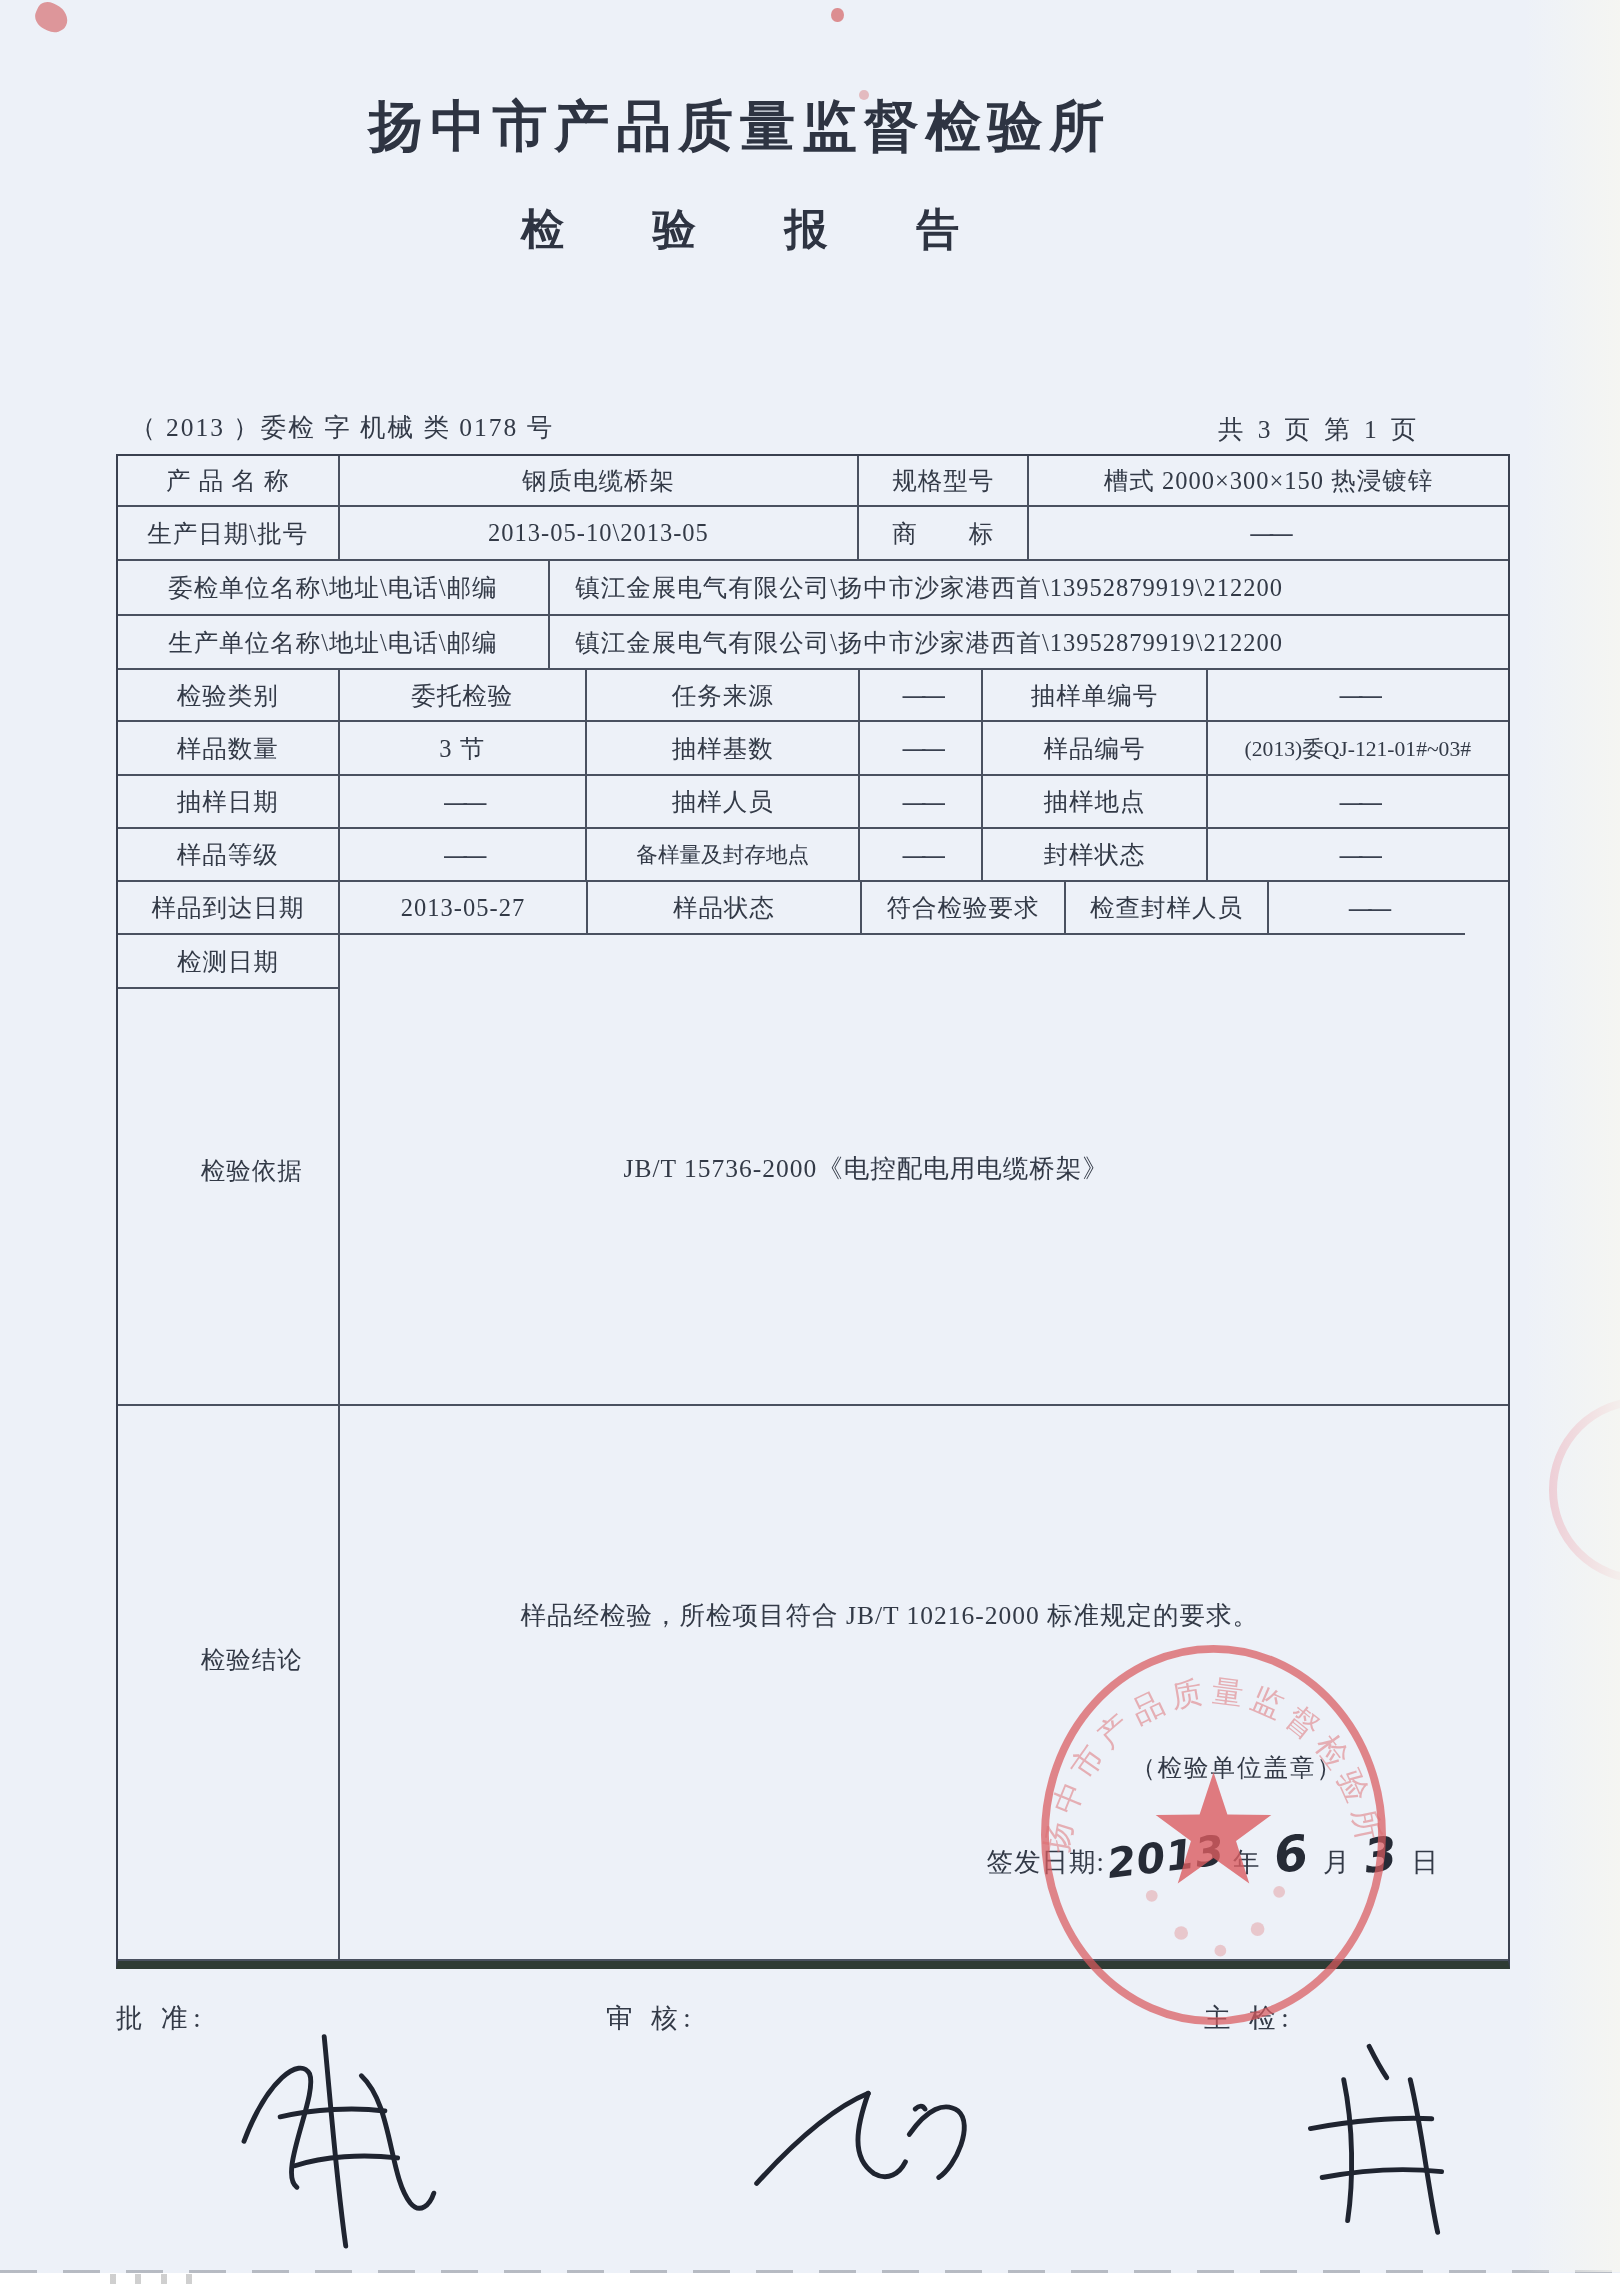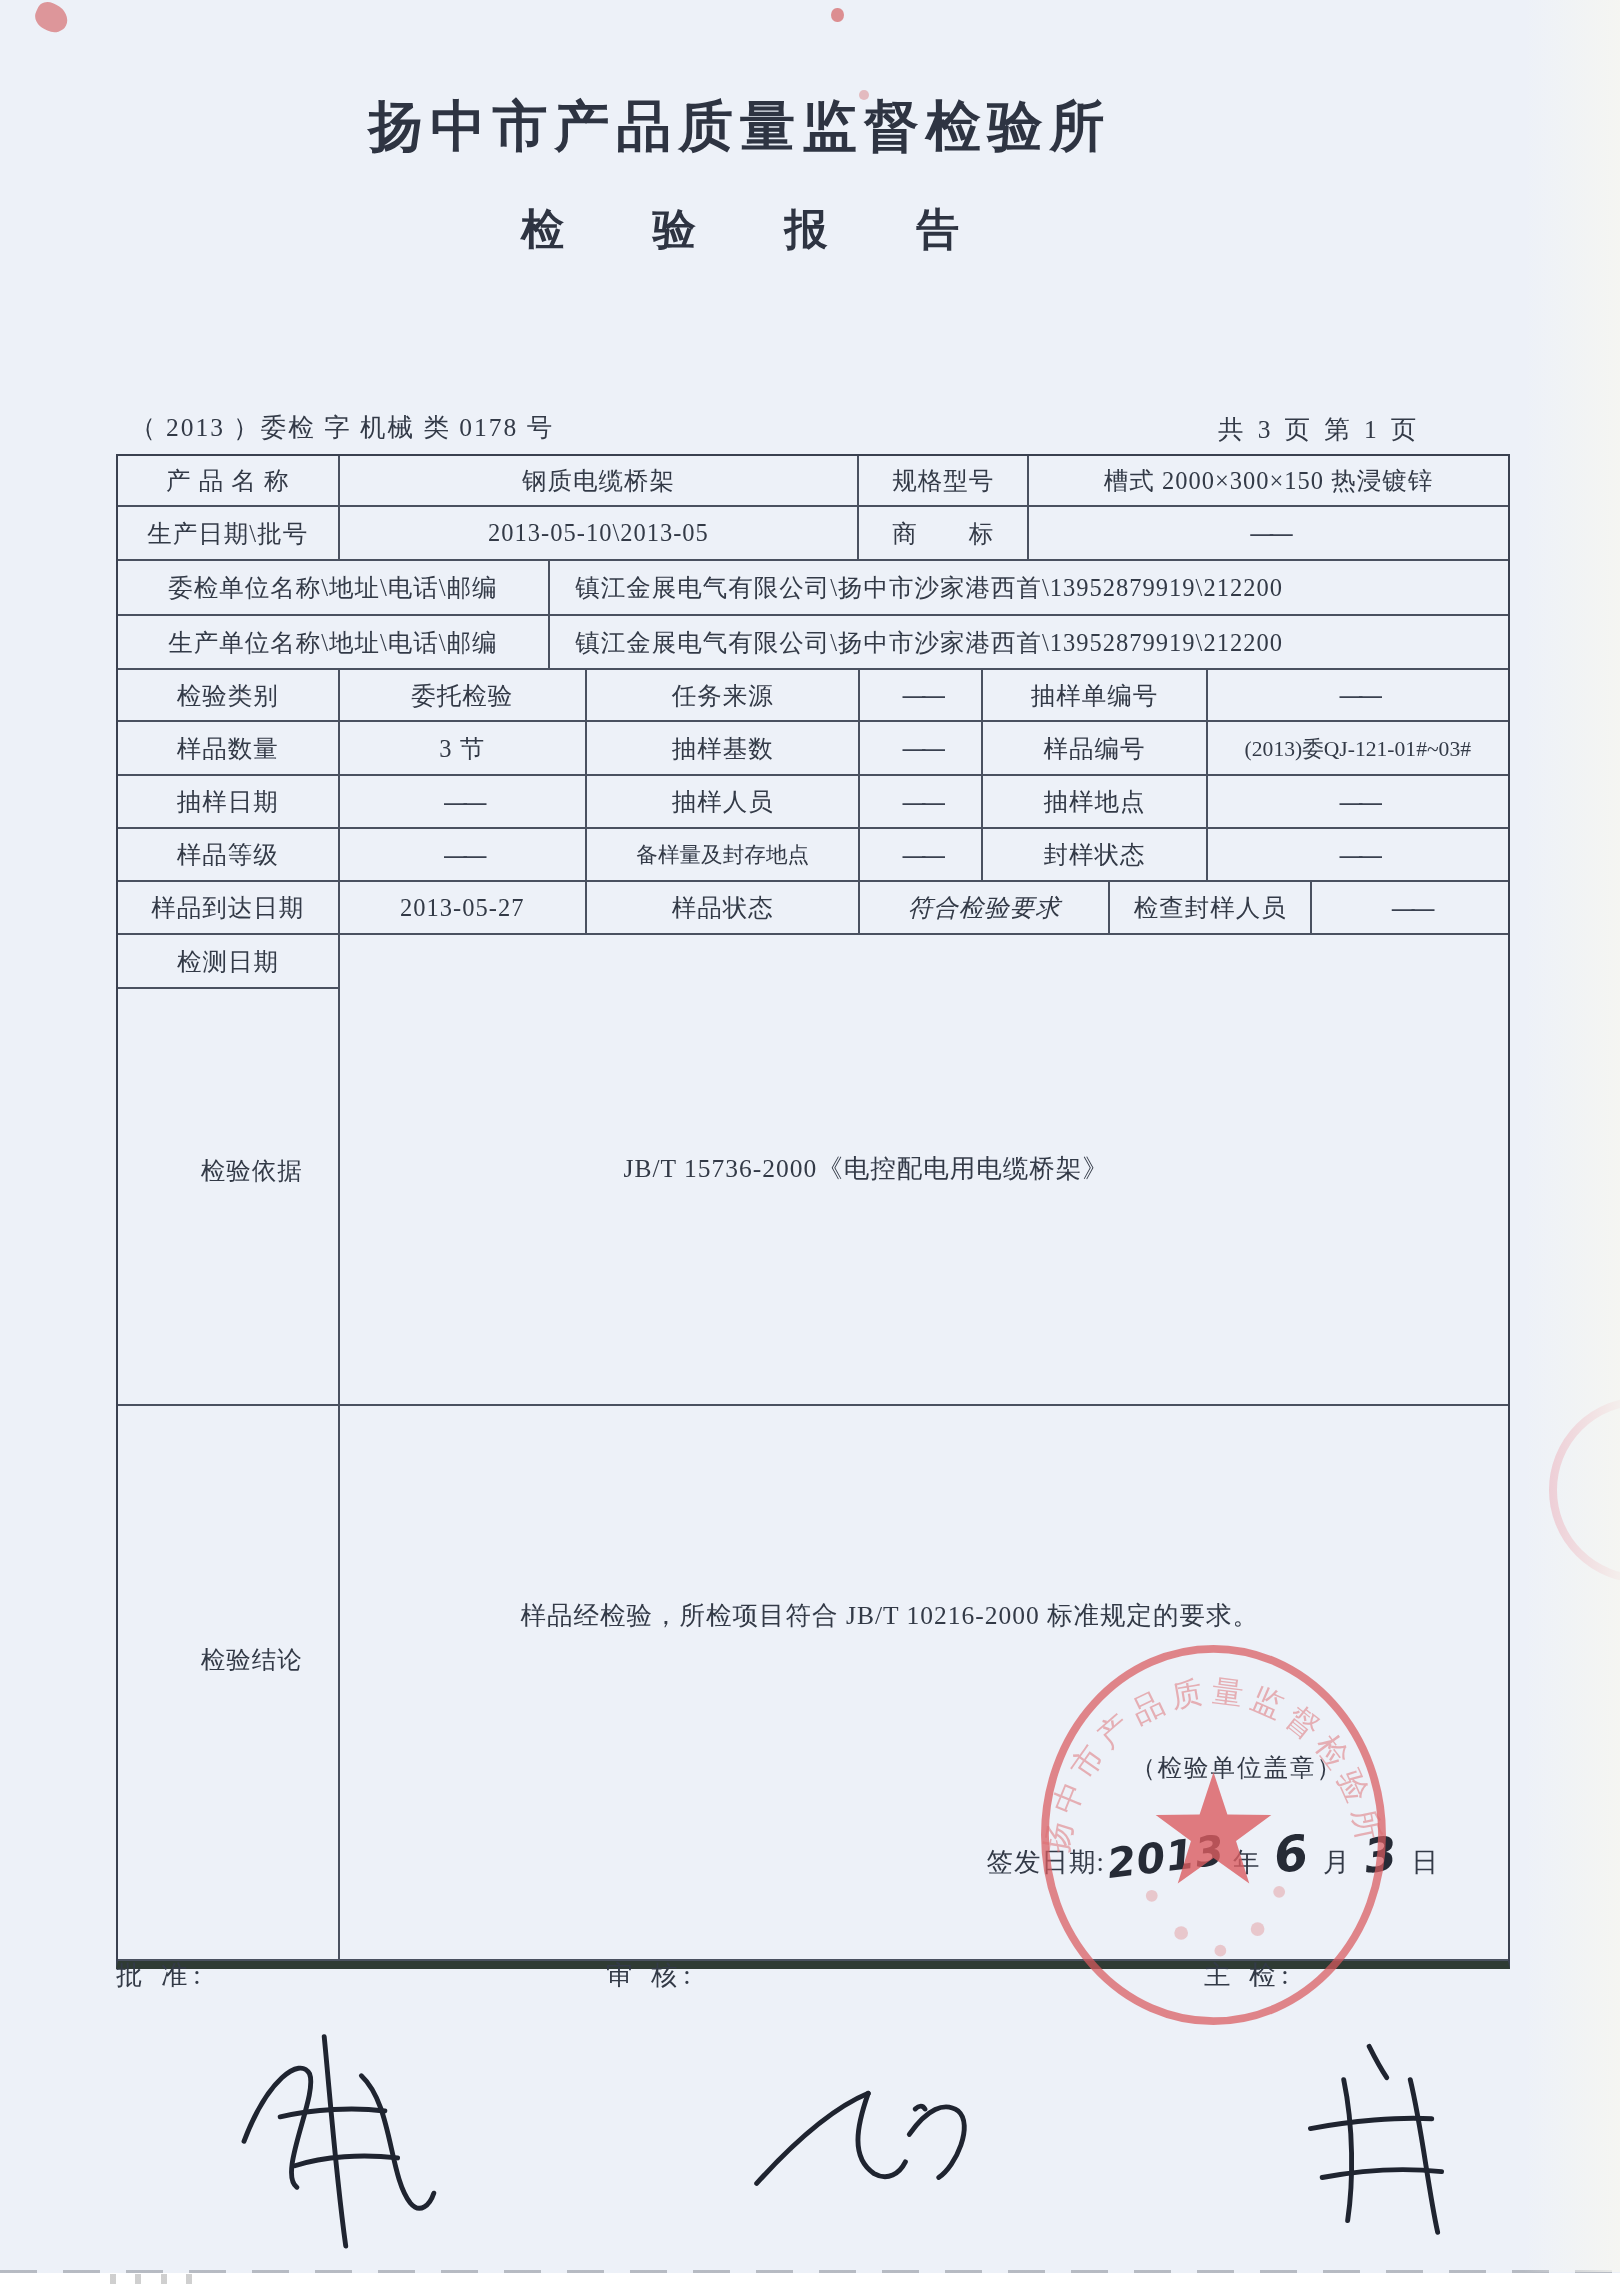--- a/index.html
+++ b/index.html
@@ -35,21 +35,21 @@
   
   .concl-text{position:absolute;left:181px;top:192px;font-size:25.5px;letter-spacing:1px;white-space:nowrap;}
   .seal-note{position:absolute;right:165px;top:345px;font-size:24.5px;letter-spacing:2px;}
   .issue-line{position:absolute;left:647px;top:420px;font-size:26.5px;letter-spacing:1px;white-space:nowrap;}
   .hand{display:inline-block;font-family:"DejaVu Sans",sans-serif;font-style:italic;font-weight:600;
     color:#262b36;transform:rotate(-7deg);}
   .hand.y{font-size:41px;margin:0 7.8px 0 2px;}
   .hand.m{font-size:49px;margin:0 13.7px;}
   .hand.d{font-size:47px;margin:0 13.7px;}
   .remark-line{position:absolute;left:253px;top:57px;width:392px;height:0;border-top:2.9px solid #2e3440;}
-  .foot-label{position:absolute;top:1957px;font-size:26.5px;letter-spacing:5.9px;}
+  .foot-label{position:absolute;top:2000px;font-size:26.5px;letter-spacing:5.9px;}
   .stamp{position:absolute;left:1034px;top:1639px;pointer-events:none;}
   .edge-stamp{position:absolute;left:1549px;top:1397px;width:186px;height:186px;border-radius:50%;
     border:8.8px solid rgba(231,120,140,.38);box-sizing:border-box;}
   .speck{position:absolute;border-radius:50%;}
   .sig-svg{position:absolute;left:0;top:2019px;pointer-events:none;}
   .smudge{position:absolute;left:110px;top:2274px;width:88px;height:9.8px;opacity:.35;
     background:repeating-linear-gradient(90deg,#777 0 5.9px,transparent 5.9px 25.5px);}
 </style>
 </head>
 <body>
@@ -120,21 +120,21 @@
       <div class="c small" style="width:274px;height:53px;">备样量及封存地点</div>
       <div class="c dash" style="width:123px;height:53px;">——</div>
       <div class="c" style="width:225px;height:53px;">封样状态</div>
       <div class="c last dash" style="width:301px;height:53px;">——</div>
     </div>
 
     <div class="row">
       <div class="c" style="width:222px;height:53px;">样品到达日期</div>
       <div class="c" style="width:248px;height:53px;">2013-05-27</div>
       <div class="c" style="width:274px;height:53px;">样品状态</div>
-      <div class="c" style="width:250px;height:53px;font-style:italic;">符合检验要求</div>
+      <div class="c" style="width:204px;height:53px;">符合检验要求</div>
       <div class="c" style="width:203px;height:53px;">检查封样人员</div>
       <div class="c last dash" style="width:196px;height:53px;">——</div>
     </div>
 
     <div class="row">
       <div class="c" style="width:222px;height:54px;">检测日期</div>
     </div>
 
     <div class="row">
       <div class="c topalign" style="width:222px;height:417px;padding-top:165px;">检验依据</div>

